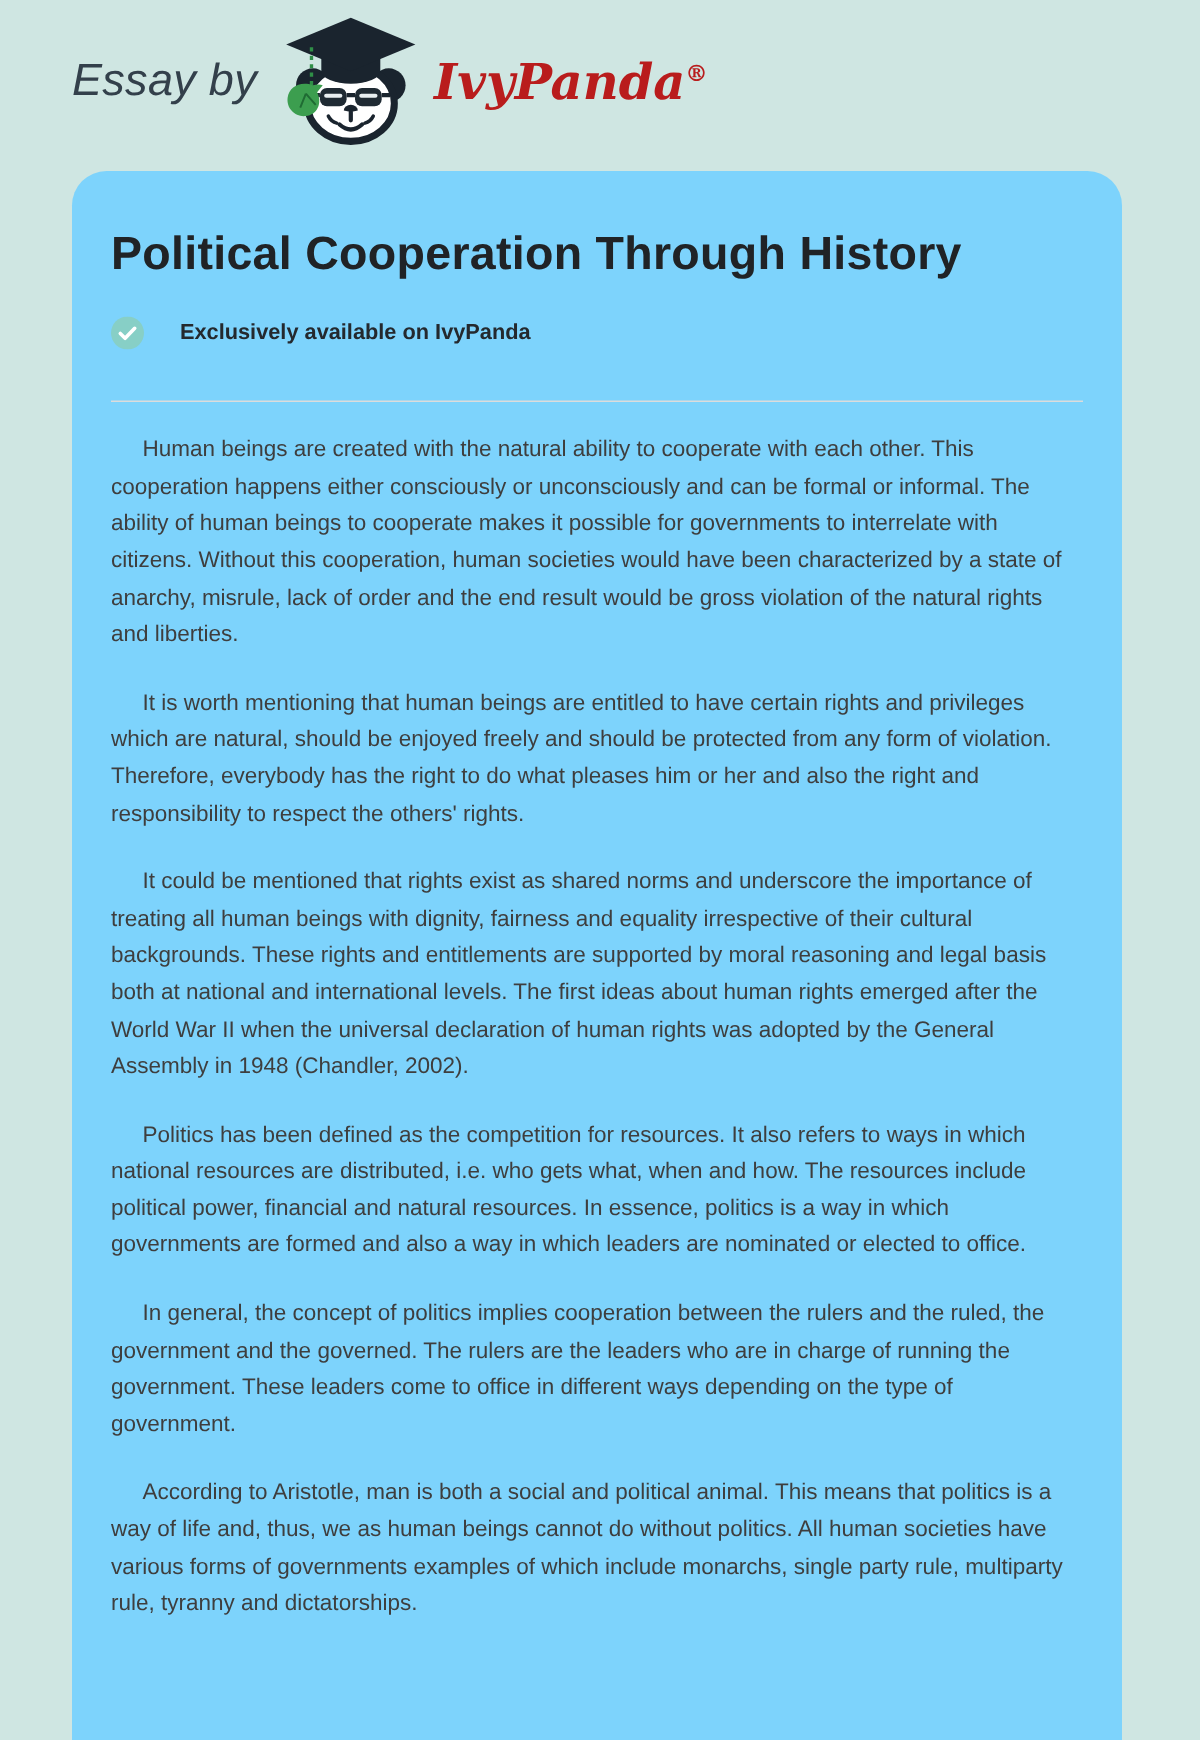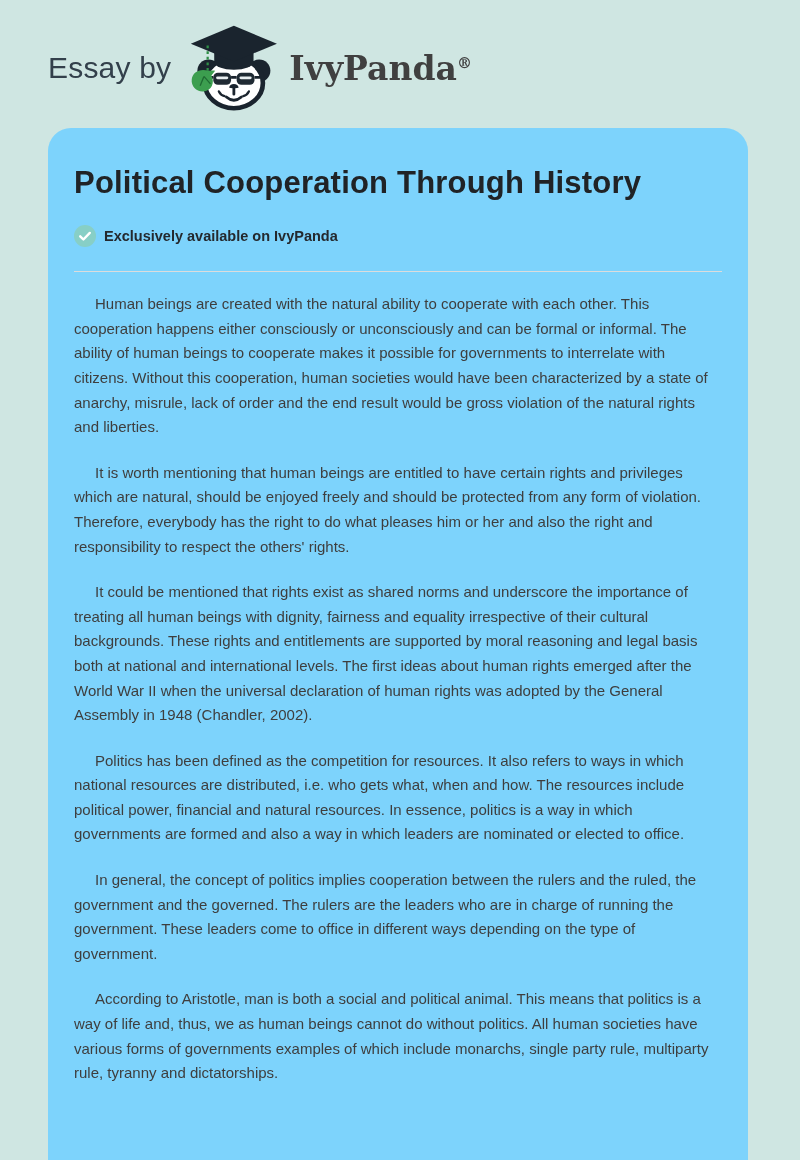--- a/index.html
+++ b/index.html
@@ -11,40 +11,41 @@
     height: 1160px;
     background: #cfe6e2;
     font-family: "Liberation Sans", sans-serif;
     -webkit-font-smoothing: antialiased;
   }
 
   
   .site-header {
     display: flex;
     align-items: center;
-    padding: 24px 0 0 48px;
+    padding: 10px 0 0 48px;
     height: 88px;
+    font-style: italic;
   }
   .header-prefix {
     font-size: 30px;
     color: #33404b;
     letter-spacing: 0.2px;
   }
   .logo {
     width: 94px;
     height: 88px;
     margin: 0 10px 0 14px;
     display: block;
     flex: 0 0 auto;
   }
   .brand {
     font-family: "DejaVu Serif", serif;
     font-weight: 700;
     font-size: 33px;
-    color: #404040;
+    color: #b91c1c;
     white-space: nowrap;
   }
   .brand sup {
     font-size: 15px;
     vertical-align: super;
   }
 
   
   .card {
     width: 700px;
@@ -60,22 +61,22 @@
     margin: 4px 0 24px 0;
     font-size: 31px;
     line-height: 1.2;
     font-weight: 700;
     color: #202326;
     letter-spacing: 0.2px;
   }
   .badge {
     display: flex;
     align-items: center;
-    gap: 8px;
-    margin: 0 0 24px 0;
+    gap: 24px;
+    margin: 0 0 34px 0;
   }
   .check-circle {
     width: 22px;
     height: 22px;
     flex: 0 0 auto;
     display: block;
   }
   .badge-text {
     font-size: 14.5px;
     font-weight: 700;

